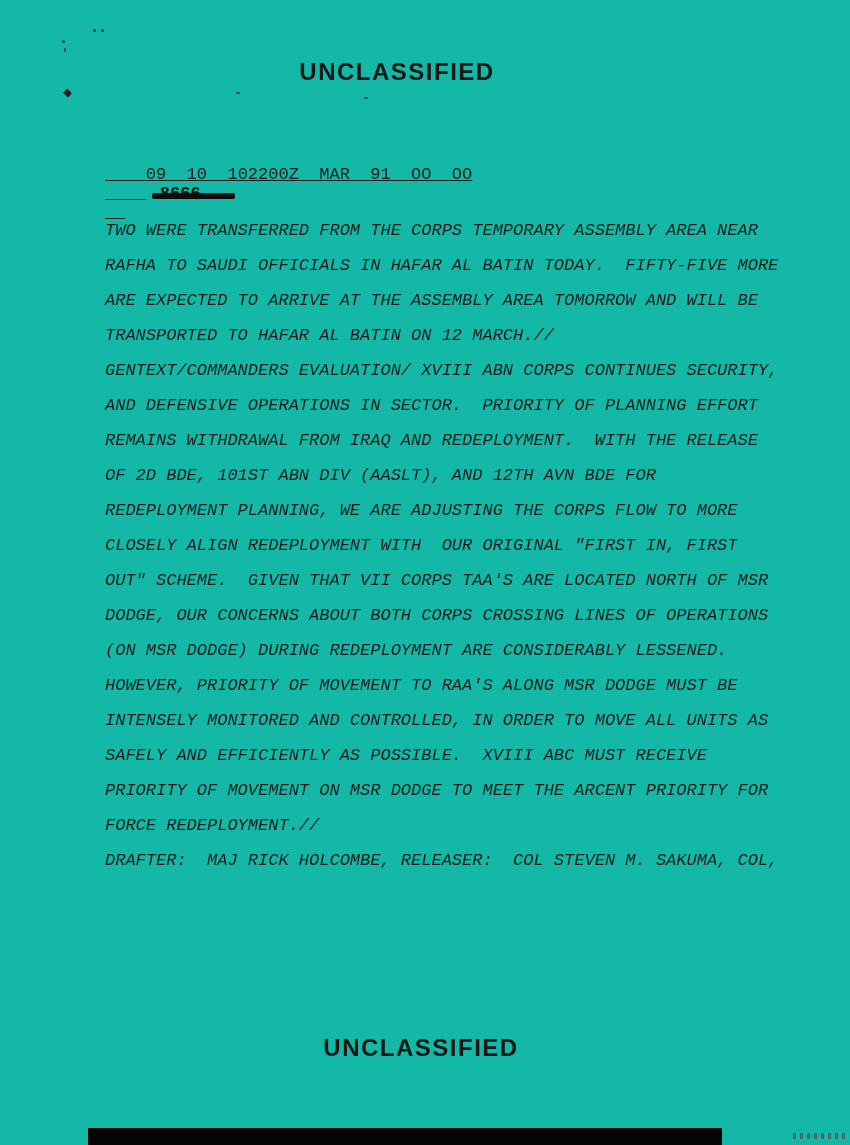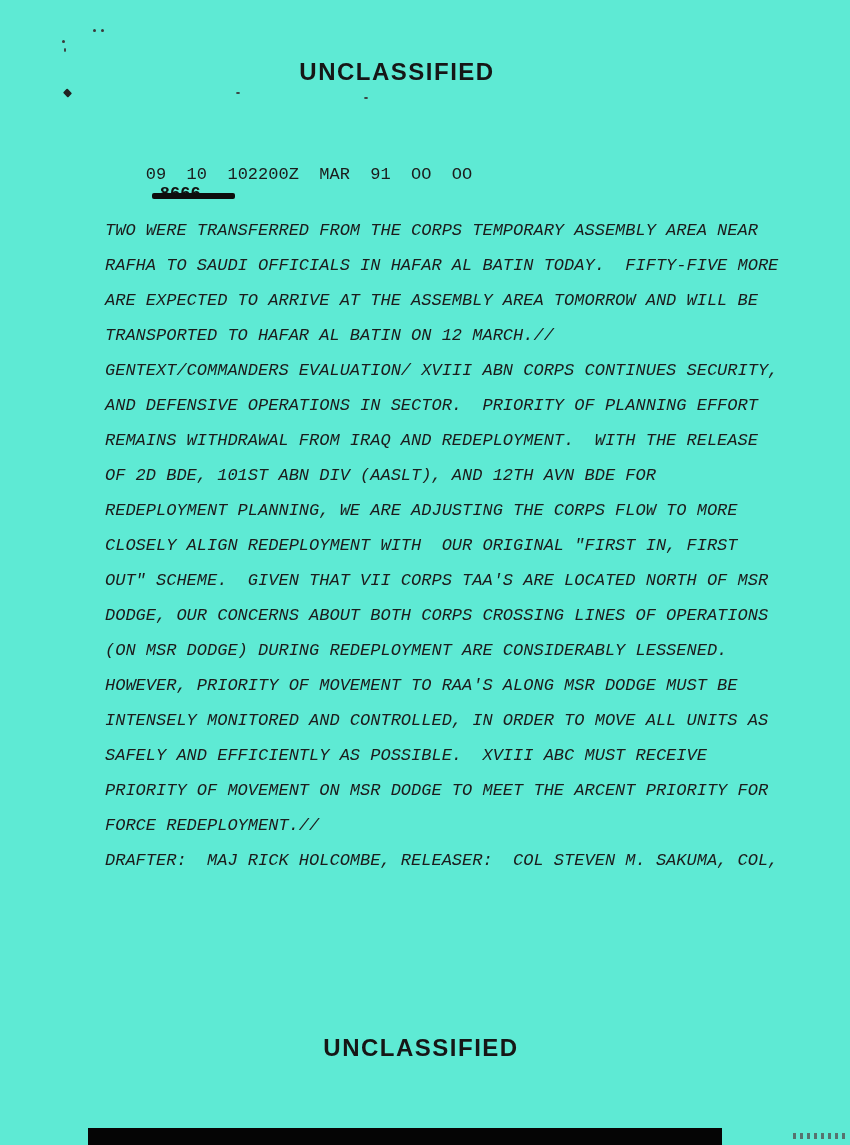--- a/index.html
+++ b/index.html
@@ -4,21 +4,21 @@
 <style>
   html, body {
     margin: 0;
     padding: 0;
     background: #ffffff;
   }
   .page {
     position: relative;
     width: 850px;
     height: 1145px;
-    background: #5eead4;
+    background: #14b8a6;
     overflow: hidden;
     font-family: "Liberation Mono", "DejaVu Sans Mono", monospace;
     color: #1c1c1c;
   }
 
   
   .classification {
     position: absolute;
     left: 0;
     width: 100%;
@@ -39,20 +39,21 @@
   }
 
   
   .header-line {
     position: absolute;
     left: 105px;
     top: 146px;
     font-size: 17px;
     white-space: pre;
     color: #1c1c1c;
+    text-decoration: underline;
   }
   .redacted {
     display: inline-block;
     margin-left: 14px;
     font-weight: bold;
     color: #111;
     position: relative;
     padding-right: 34px;
   }
   .redacted::before {

